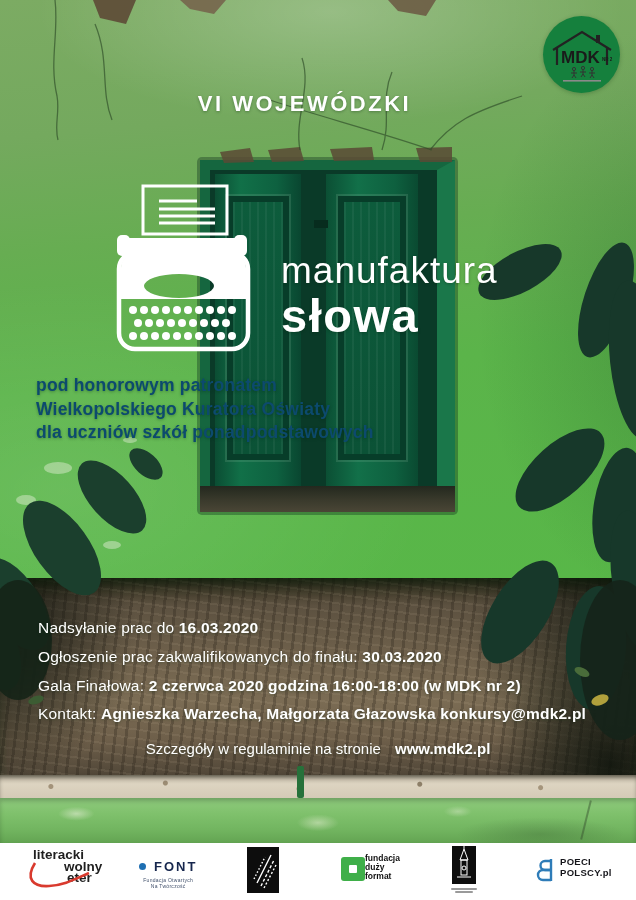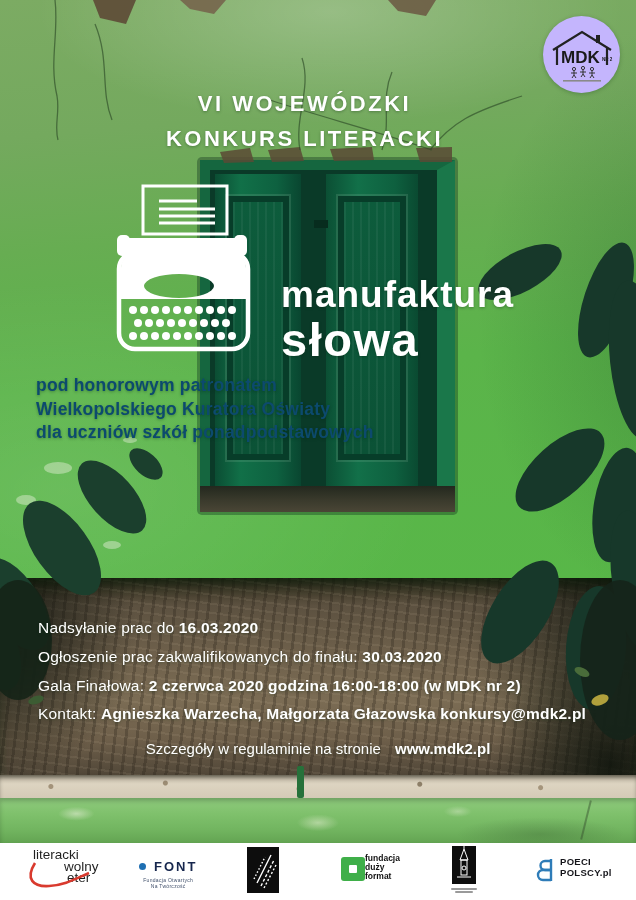--- a/index.html
+++ b/index.html
@@ -62,37 +62,37 @@
       linear-gradient(180deg,#0d5c3c,#0b5236);}
   .sill{position:absolute;left:0;top:326px;width:255px;height:26px;
     background:linear-gradient(180deg,#23281e 0%,#3a3a2c 55%,#4a4636 100%);}
   .latch{position:absolute;left:114px;top:60px;width:14px;height:8px;background:#072c1e;}
 
   
   .shadowed{text-shadow:0 1px 3px rgba(10,40,15,.35);}
   .title{position:absolute;left:0;top:86px;width:609px;text-align:center;color:#fff;
     font-weight:bold;font-size:22px;letter-spacing:2.5px;line-height:35px;}
   .brand{position:absolute;left:281px;top:251px;color:#fff;}
-  .brand-1{font-size:37px;font-weight:700;letter-spacing:1px;line-height:40px;margin-top:24px;}
+  .brand-1{font-size:37px;font-weight:400;letter-spacing:1px;line-height:40px;}
   .brand-2{font-size:47px;font-weight:bold;letter-spacing:1.5px;line-height:50px;}
   .patronage{position:absolute;left:36px;top:374px;color:#0c4a6e;font-size:17.5px;
     font-weight:600;line-height:23.5px;letter-spacing:.2px;}
   .details{position:absolute;left:38px;top:614px;color:#fff;font-size:15.5px;line-height:28.8px;letter-spacing:.2px;}
   .details b{font-weight:bold;}
   .note{position:absolute;left:0;top:740px;width:636px;text-align:center;color:#fff;font-size:15px;}
   .note b{font-weight:bold;padding-left:10px;}
 
   
   .mdk{position:absolute;left:543px;top:16px;width:77px;height:77px;border-radius:50%;
-    background:#c4b5fd;display:flex;align-items:center;justify-content:center;
+    background:#15803d;display:flex;align-items:center;justify-content:center;
     box-shadow:0 1px 4px rgba(0,40,10,.25);}
 
   
   .flogo{position:absolute;color:#1c1c1c;}
-  .lwe{left:33px;top:849px;font-size:13.5px;font-weight:normal;line-height:11.5px;color:#1f1f1f;}
+  .lwe{left:33px;top:849px;font-size:13.5px;font-weight:bold;line-height:11.5px;color:#1f1f1f;}
   .lwe .l2{margin-left:31px;} .lwe .l3{margin-left:34px;}
   .lwe-swoosh{position:absolute;left:-8px;top:8px;}
   .fontlogo{left:139px;top:859px;text-align:center;}
   .fontlogo .row{display:flex;align-items:center;gap:8px;justify-content:center;}
   .fontlogo .dot{width:7px;height:7px;border-radius:50%;background:#1f6fb2;}
   .fontlogo .name{font-size:13px;font-weight:bold;letter-spacing:2px;color:#16264d;}
   .fontlogo .sub{font-size:5px;color:#41506b;line-height:6px;margin-top:3px;letter-spacing:.3px;}
   .stripes{left:247px;top:847px;width:32px;height:46px;background:#0d0d0d;}
   .fdf{left:341px;top:854px;display:flex;align-items:flex-start;}
   .fdf-sq{width:24px;height:24px;background:#3faf49;border-radius:3px;position:relative;margin-top:3px;}
@@ -252,21 +252,20 @@
           <path d="M33,43 v4 M30,45 h6 M31,50 l2,-3 2,3"></path>
         <circle cx="42" cy="42" r="1.6"></circle>
           <path d="M42,44 v4 M39,46 h6 M40,51 l2,-3 2,3"></path>
       </g>
       <rect x="13" y="53" width="38" height="1.6" fill="#8a8a8a"></rect>
     </svg>
   </div>
 
   <div class="title shadowed">
     <div>VI WOJEWÓDZKI</div>
-    <div>KONKURS LITERACKI</div>
   </div>
 
   <div class="brand shadowed">
     <div class="brand-1">manufaktura</div>
     <div class="brand-2">słowa</div>
   </div>
 
   <div class="patronage shadowed">
     <div>pod honorowym patronatem</div>
     <div>Wielkopolskiego Kuratora Oświaty</div>

